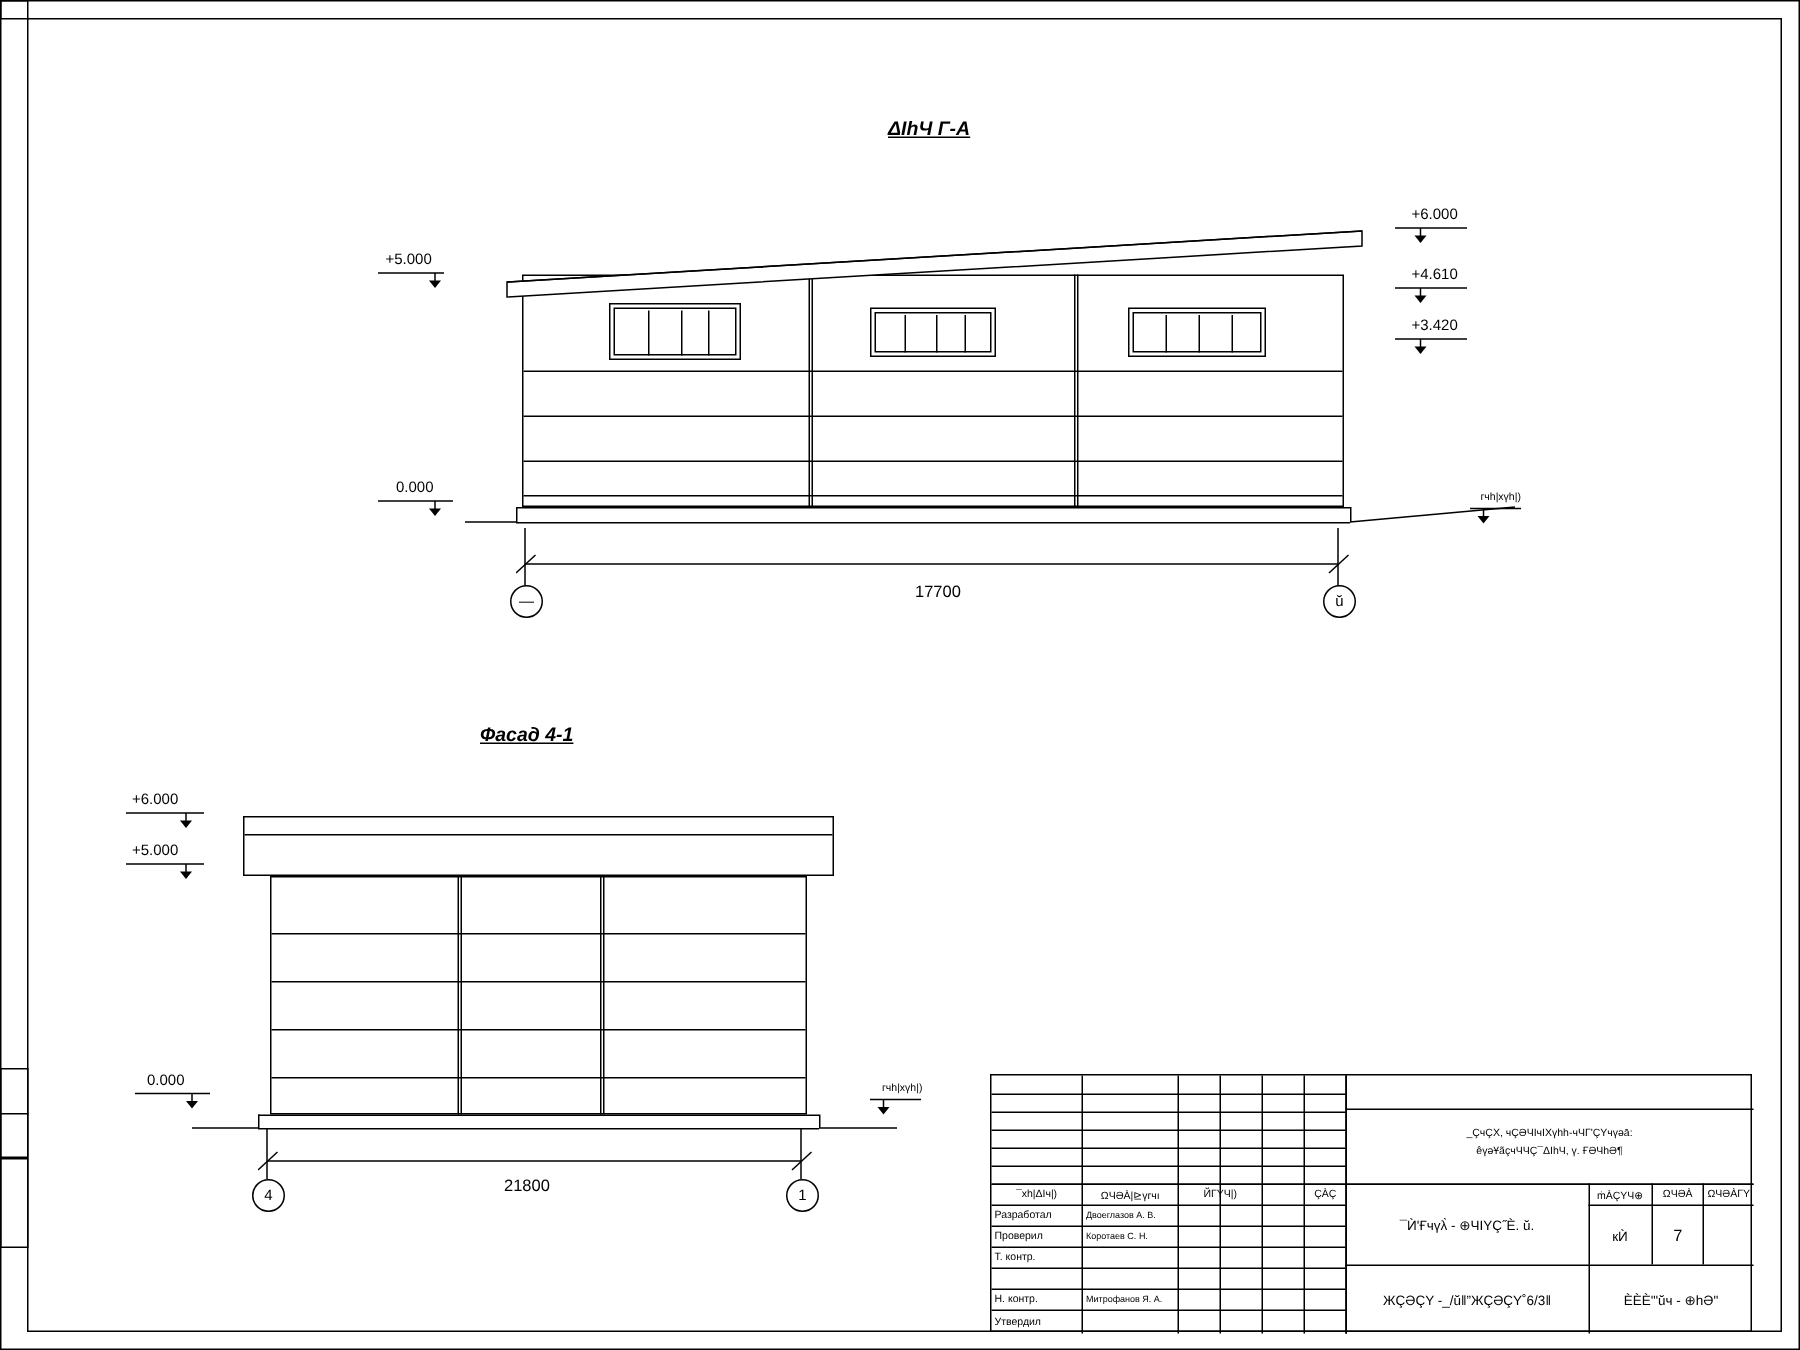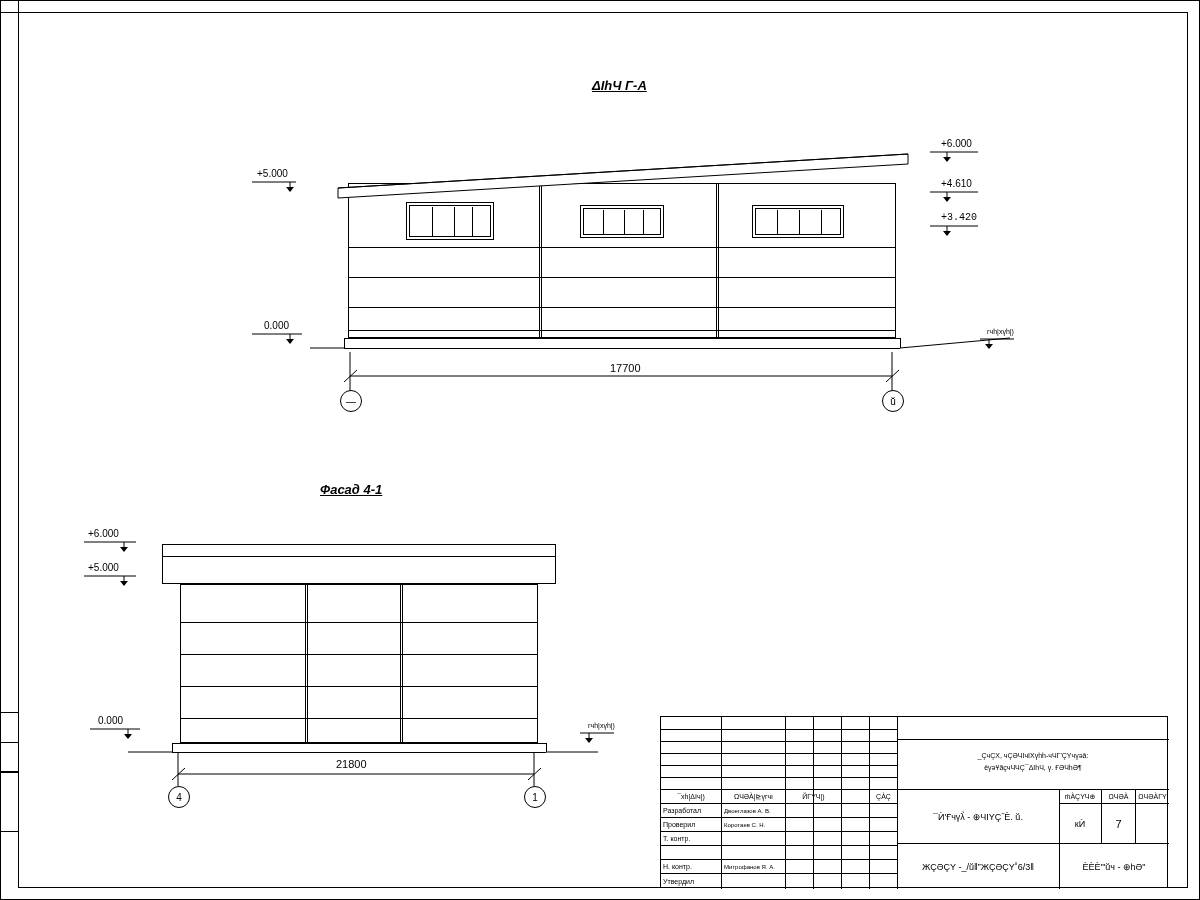--- a/index.html
+++ b/index.html
@@ -12,21 +12,21 @@
 
   .frame-outer{position:absolute;left:0;top:0;width:1200px;height:900px;border:1px solid #000;box-sizing:border-box;}
   .frame-inner{position:absolute;left:18px;top:12px;width:1170px;height:876px;border:1px solid #000;box-sizing:border-box;}
 
   .stub{position:absolute;border:1px solid #000;box-sizing:border-box;}
 
   .title-label{position:absolute;font-style:italic;font-weight:bold;font-size:13px;text-decoration:underline;white-space:nowrap;}
 
   .mark{position:absolute;font-size:10px;white-space:nowrap;}
 
-  .dimtext{position:absolute;font-size:11px;white-space:nowrap;}
+  .dimtext{position:absolute;font-size:11px;white-space:nowrap;margin-top:27px;}
 
   .circ{position:absolute;border:1px solid #000;border-radius:50%;width:20px;height:20px;
         display:flex;align-items:center;justify-content:center;font-size:10px;background:#fff;}
 
   
   .f1-wall{position:absolute;border:1px solid #000;box-sizing:border-box;background:#fff;}
   .win{position:absolute;border:1px solid #000;box-sizing:border-box;background:#fff;}
   .win-in{position:absolute;border:1px solid #000;box-sizing:border-box;left:2px;top:2px;right:2px;bottom:2px;}
 
   
@@ -108,21 +108,21 @@
     <polygon points="13,9 21,9 17,14" fill="#000"></polygon>
   </svg>
 
   <div class="mark" style="left:941px;top:178px;">+4.610</div>
   <svg style="position:absolute;left:930px;top:188px;width:50px;height:16px;">
     <line x1="0" y1="4" x2="48" y2="4" stroke="#000" stroke-width="1"></line>
     <line x1="17" y1="4" x2="17" y2="13" stroke="#000" stroke-width="1"></line>
     <polygon points="13,9 21,9 17,14" fill="#000"></polygon>
   </svg>
 
-  <div class="mark" style="left:941px;top:212px;font-family:Liberation Mono, monospace;">+3.420</div>
+  <div class="mark" style="left:941px;top:212px;">+3.420</div>
   <svg style="position:absolute;left:930px;top:222px;width:50px;height:16px;">
     <line x1="0" y1="4" x2="48" y2="4" stroke="#000" stroke-width="1"></line>
     <line x1="17" y1="4" x2="17" y2="13" stroke="#000" stroke-width="1"></line>
     <polygon points="13,9 21,9 17,14" fill="#000"></polygon>
   </svg>
 
   <div class="mark" style="left:257px;top:168px;">+5.000</div>
   <svg style="position:absolute;left:252px;top:178px;width:50px;height:16px;">
     <line x1="0" y1="4" x2="44" y2="4" stroke="#000" stroke-width="1"></line>
     <line x1="38" y1="4" x2="38" y2="13" stroke="#000" stroke-width="1"></line>

